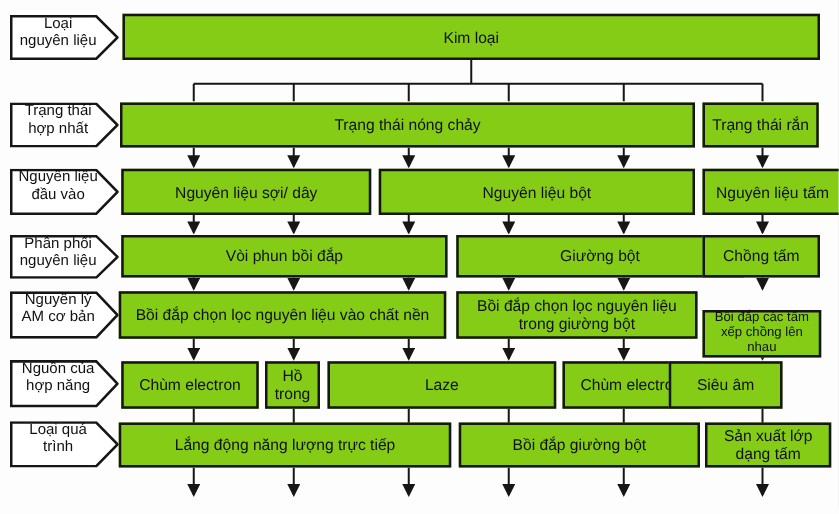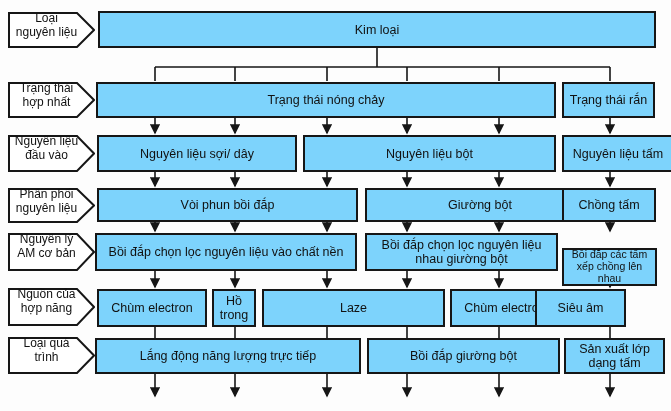--- a/index.html
+++ b/index.html
@@ -2,21 +2,21 @@
 <html><head>
 <meta charset="utf-8">
 <style>
   html,body{margin:0;padding:0;background:#e8e8e8;}
   .canvas{
     position:relative;width:671px;height:411px;background:#fdfdfd;
     font-family:"Liberation Sans",sans-serif;color:#111;overflow:hidden;
   }
   .conn{position:absolute;left:0;top:0;}
   .box{
-    position:absolute;box-sizing:border-box;border:2px solid #161616;background:#7dd3fc;
+    position:absolute;box-sizing:border-box;border:2px solid #161616;background:#84cc16;
     display:flex;align-items:center;justify-content:center;text-align:center;
     font-size:12.5px;line-height:1.12;white-space:pre-line;z-index:2;
   }
   .box.small{font-size:10.5px;margin-top:15px;}
   .rlabel{
     position:absolute;left:8px;width:87px;display:flex;justify-content:center;z-index:2;
   }
   .rlabel svg{position:absolute;left:0;top:0;width:100%;height:100%;}
   .rlabel span{
     position:relative;z-index:1;text-align:center;font-size:12px;line-height:1.15;
@@ -139,21 +139,21 @@
   <div class="box" style="left:97px;top:135px;width:200px;height:37px">Nguyên liệu sợi/ dây</div>
   <div class="box" style="left:303px;top:135px;width:253px;height:37px">Nguyên liệu bột</div>
   <div class="box" style="left:562px;top:135px;width:112px;height:37px">Nguyên liệu tấm</div>
 
   <div class="box" style="left:97px;top:188px;width:261px;height:34px">Vòi phun bồi đắp</div>
   <div class="box" style="left:365px;top:188px;width:230px;height:34px">Giường bột</div>
   <div class="box" style="left:562px;top:188px;width:94px;height:34px">Chồng tấm</div>
 
   <div class="box" style="left:95px;top:233px;width:262px;height:38px">Bồi đắp chọn lọc nguyên liệu vào chất nền</div>
   <div class="box" style="left:365px;top:233px;width:193px;height:38px">Bồi đắp chọn lọc nguyên liệu
-nhau giường bột</div>
+trong giường bột</div>
   <div class="box small" style="left:562px;top:233px;width:95px;height:38px">Bồi đắp các tấm
 xếp chồng lên nhau</div>
 
   <div class="box" style="left:97px;top:289px;width:110px;height:38px">Chùm electron</div>
   <div class="box" style="left:212px;top:289px;width:44px;height:38px">Hồ
 trong</div>
   <div class="box" style="left:262px;top:289px;width:183px;height:38px">Laze</div>
   <div class="box" style="left:450px;top:289px;width:110px;height:38px">Chùm electron</div>
   <div class="box" style="left:535px;top:289px;width:91px;height:38px">Siêu âm</div>
 

